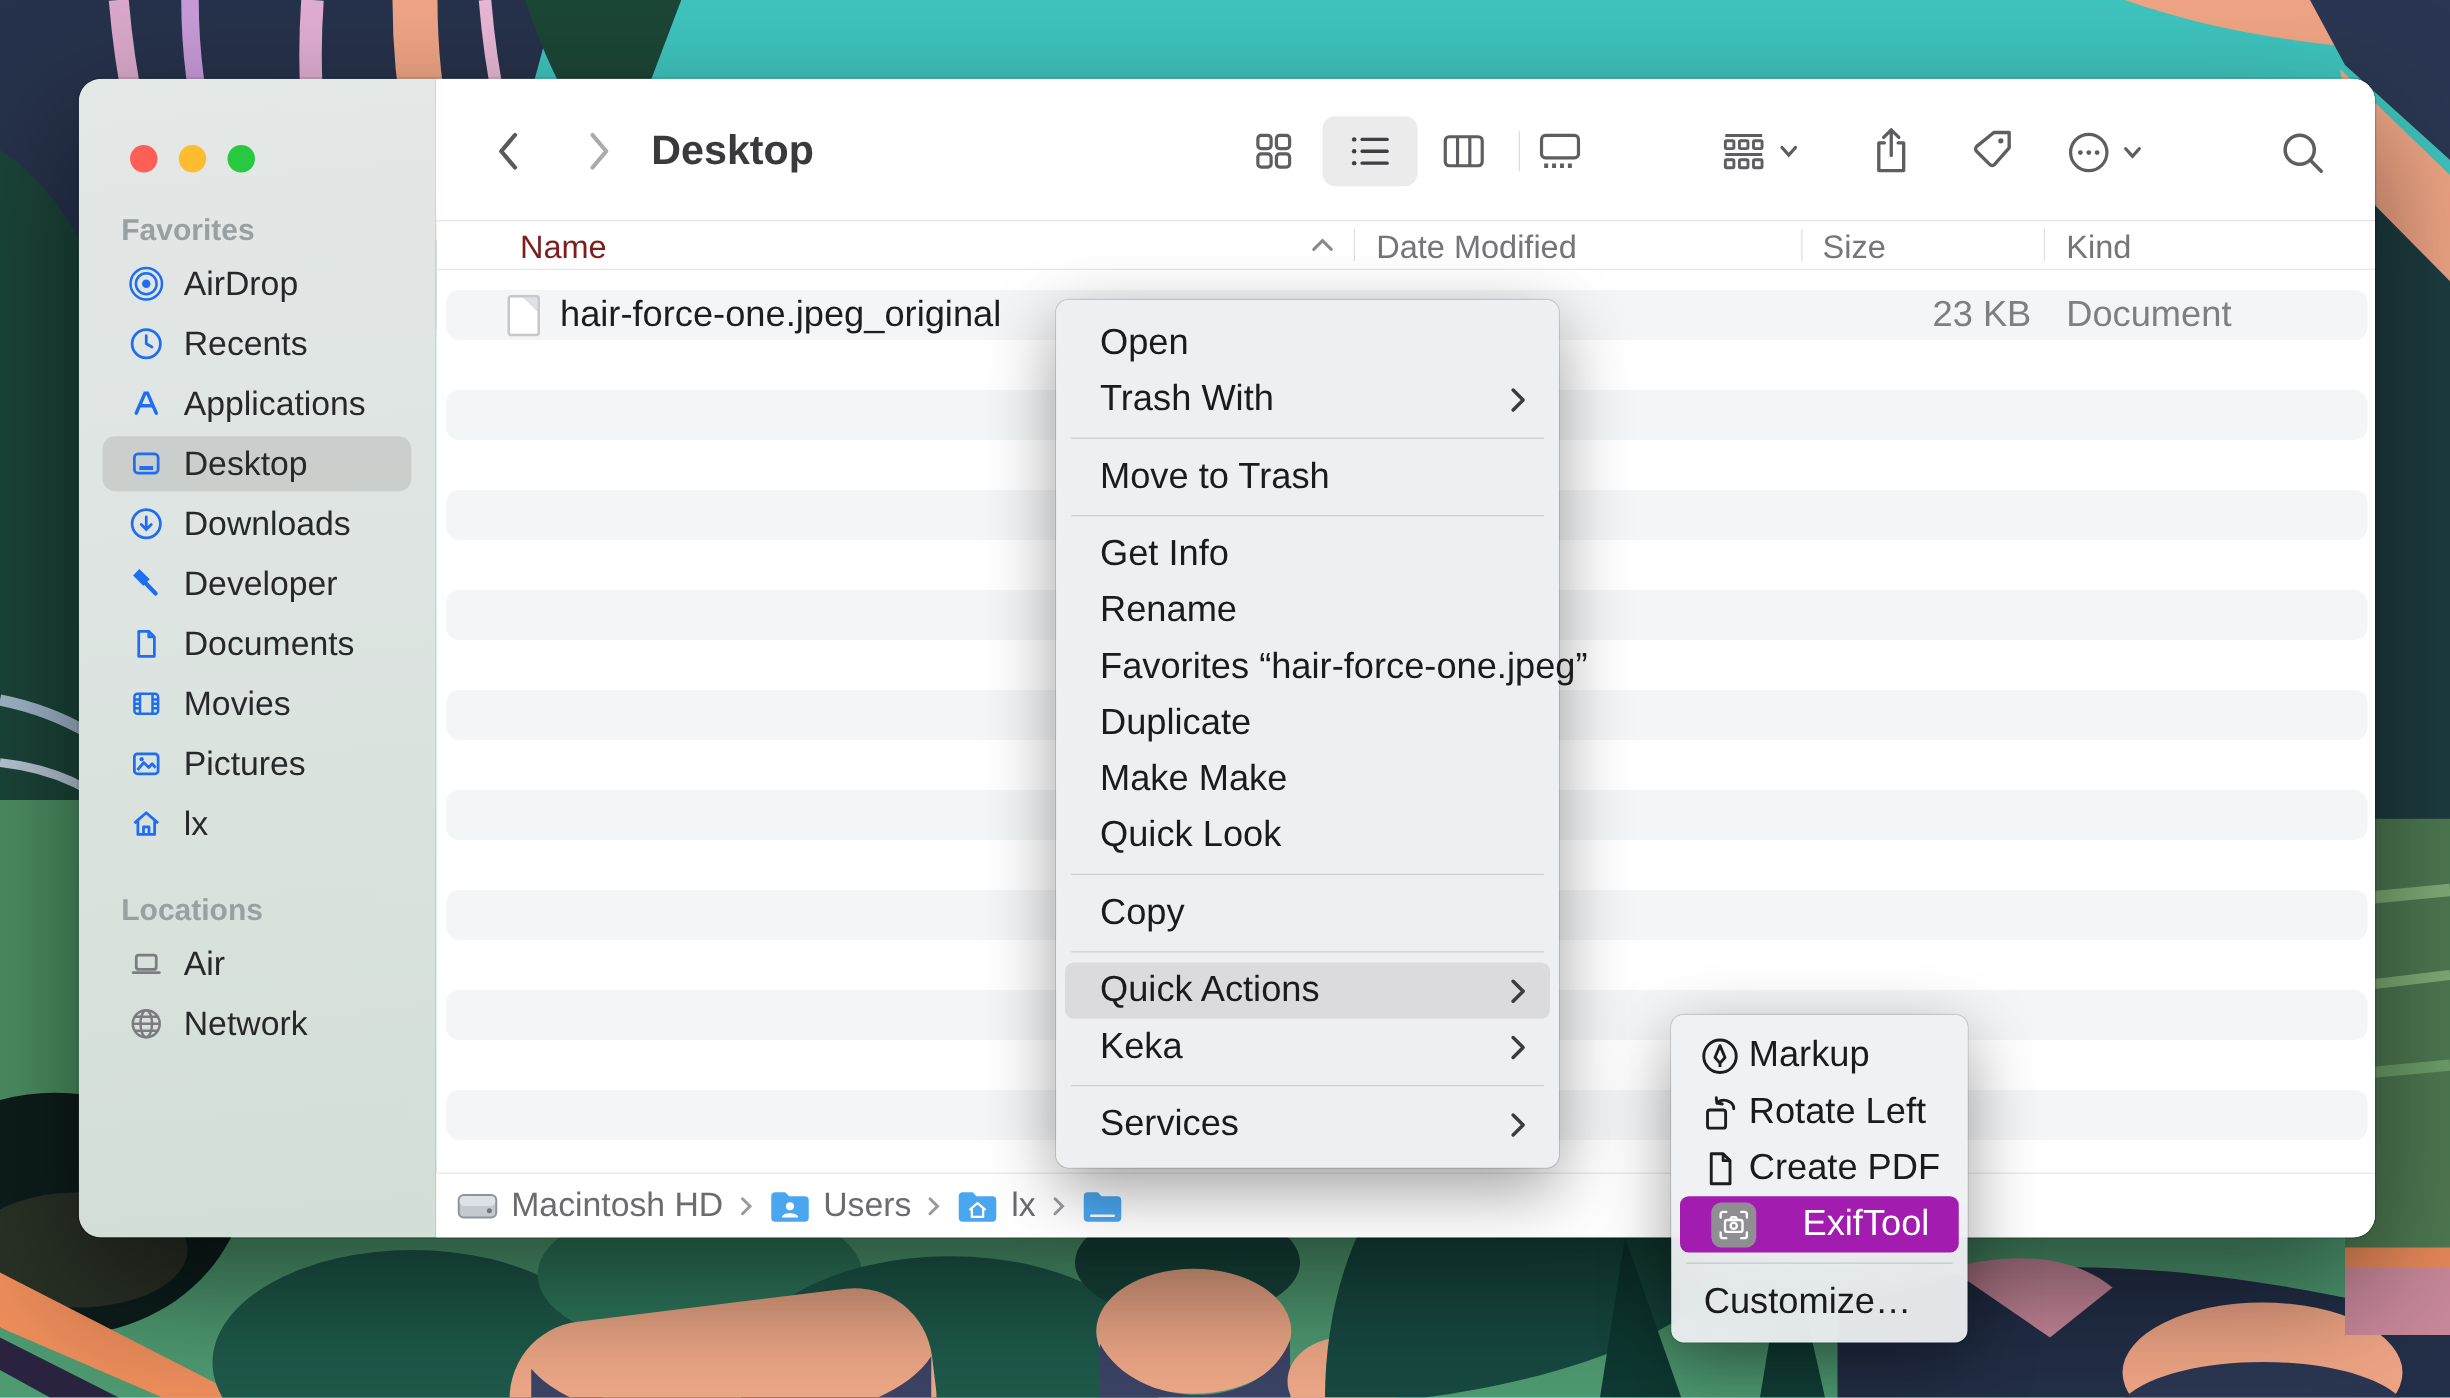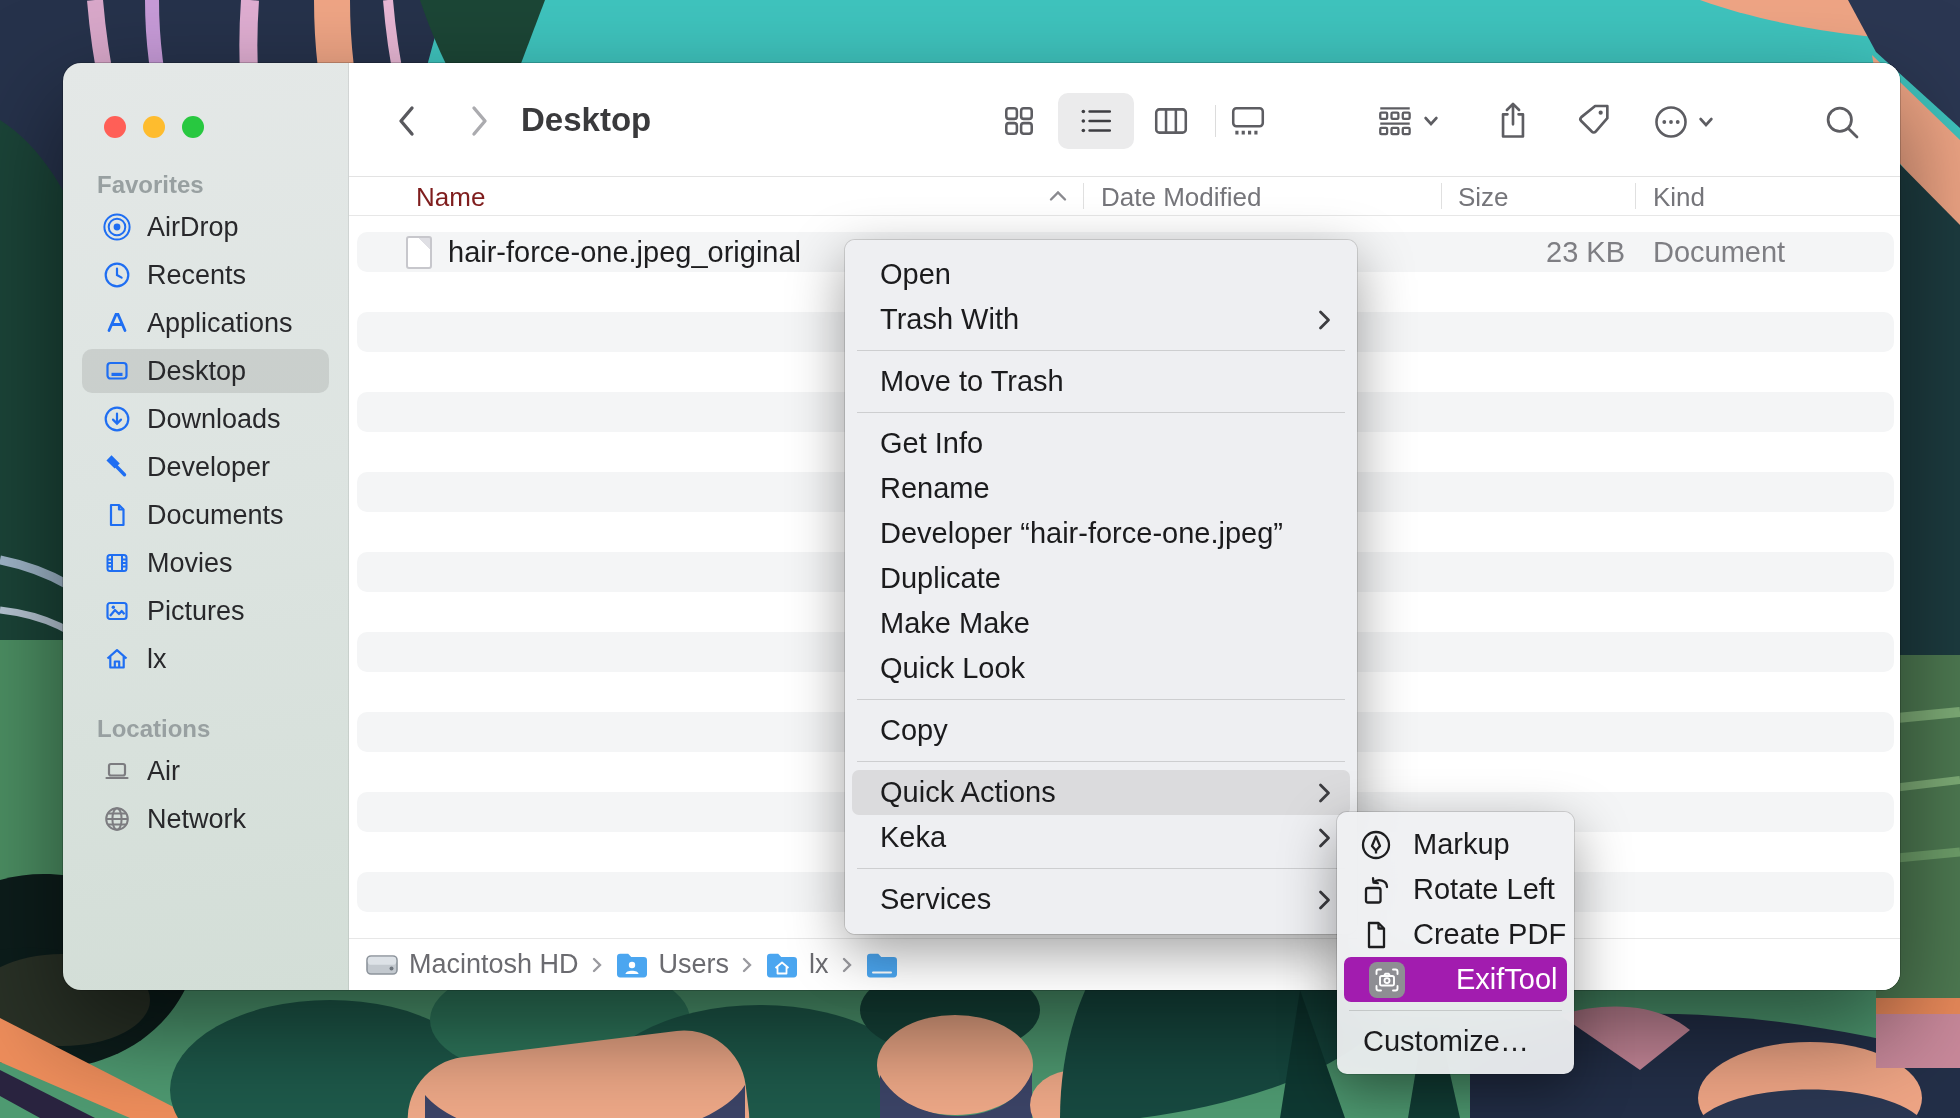--- a/index.html
+++ b/index.html
@@ -61,37 +61,37 @@
   .docicon { width:26px; height:33px; border:2px solid #c7c7cc; border-radius:3px;
     background:linear-gradient(225deg,#dfdfe4 0 8px,#fff 8px); }
 
   
   .pathbar { position:absolute; left:0; right:0; bottom:0; height:52px; background:#fff;
     border-top:1px solid #e7e7e7; display:flex; align-items:center; padding-left:16px; font-size:27px; color:#6b6b70; }
   .pitem { display:flex; align-items:center; gap:10px; }
   .pchev { margin:0 12px; }
 
   
-  .menu { position:absolute; left:845px; top:240px; width:512px; border-radius:10px; padding:12px 0;
+  .menu { position:absolute; left:845px; top:240px; width:402px; border-radius:10px; padding:12px 0;
     background:rgba(237,238,241,.92);
     -webkit-backdrop-filter:blur(30px) saturate(1.6); backdrop-filter:blur(30px) saturate(1.6);
     box-shadow:0 0 0 1px rgba(0,0,0,.13), 0 18px 55px rgba(0,0,0,.38); z-index:20; }
   .mi { height:45px; display:flex; align-items:center; padding:0 26px 0 35px; font-size:29px; color:#1b1b1d; }
   .mi .mlab { white-space:nowrap; }
   .mi .mchev { margin-left:auto; }
   .mi.hl-gray { margin:0 7px; padding:0 19px 0 28px; background:#dbdbdd; border-radius:7px; }
   .msep { height:1px; background:rgba(0,0,0,.14); margin:8px 12px; }
 
   .submenu { position:absolute; left:1337px; top:812px; width:237px; border-radius:10px; padding:10px 0;
     background:rgba(239,240,242,.94);
     -webkit-backdrop-filter:blur(30px) saturate(1.6); backdrop-filter:blur(30px) saturate(1.6);
     box-shadow:0 0 0 1px rgba(0,0,0,.13), 0 18px 55px rgba(0,0,0,.38); z-index:21; }
   .smi { height:45px; display:flex; align-items:center; padding-left:20px; font-size:29px; color:#1b1b1d; }
   .smi .sico { width:38px; display:flex; justify-content:center; flex:none; }
-  .smi .smlab { margin-left:18px; white-space:nowrap; }
+  .smi .smlab { margin-left:4px; white-space:nowrap; }
   .smi.hl-blue { margin:0 7px; padding-left:24px; background:#a21caf; border-radius:7px; color:#fff;gap:32px; }
   .smi.plain { padding-left:26px; }
   .qa-badge { width:36px; height:36px; border-radius:8px; background:#8e8e93; display:flex; align-items:center; justify-content:center; }
 </style>
 </head>
 <body>
 
 <svg class="wall" viewBox="0 0 1960 1118" preserveAspectRatio="none">
   <rect width="1960" height="1118" fill="#3fc4be"></rect>
   <rect y="930" width="1960" height="188" fill="#4f9b72"></rect>
@@ -434,21 +434,21 @@
       <span class="mlab">Move to Trash</span>
     </div>
   <div class="msep"></div>
   <div class="mi">
       <span class="mlab">Get Info</span>
     </div>
   <div class="mi">
       <span class="mlab">Rename</span>
     </div>
   <div class="mi">
-      <span class="mlab">Developer “hair-force-one.jpeg”</span>
+      <span class="mlab">Favorites “hair-force-one.jpeg”</span>
     </div>
   <div class="mi">
       <span class="mlab">Duplicate</span>
     </div>
   <div class="mi">
       <span class="mlab">Make Make</span>
     </div>
   <div class="mi">
       <span class="mlab">Quick Look</span>
     </div>

